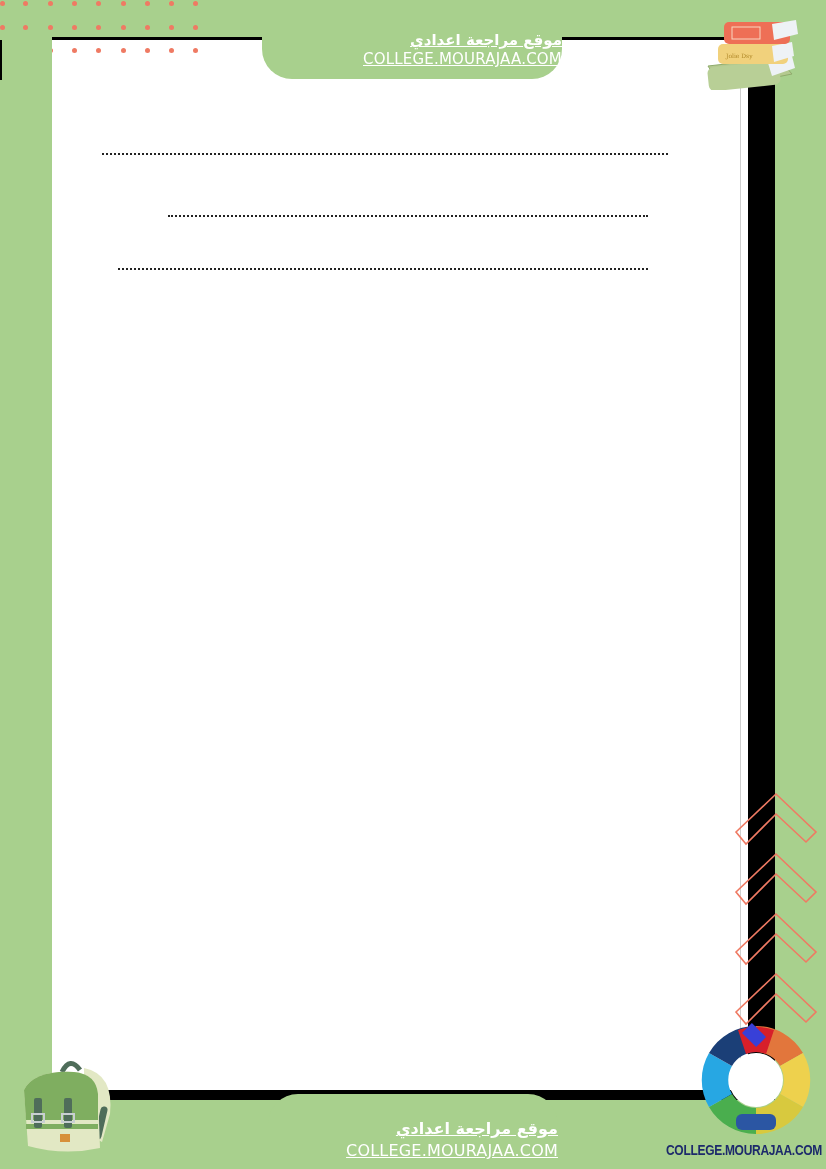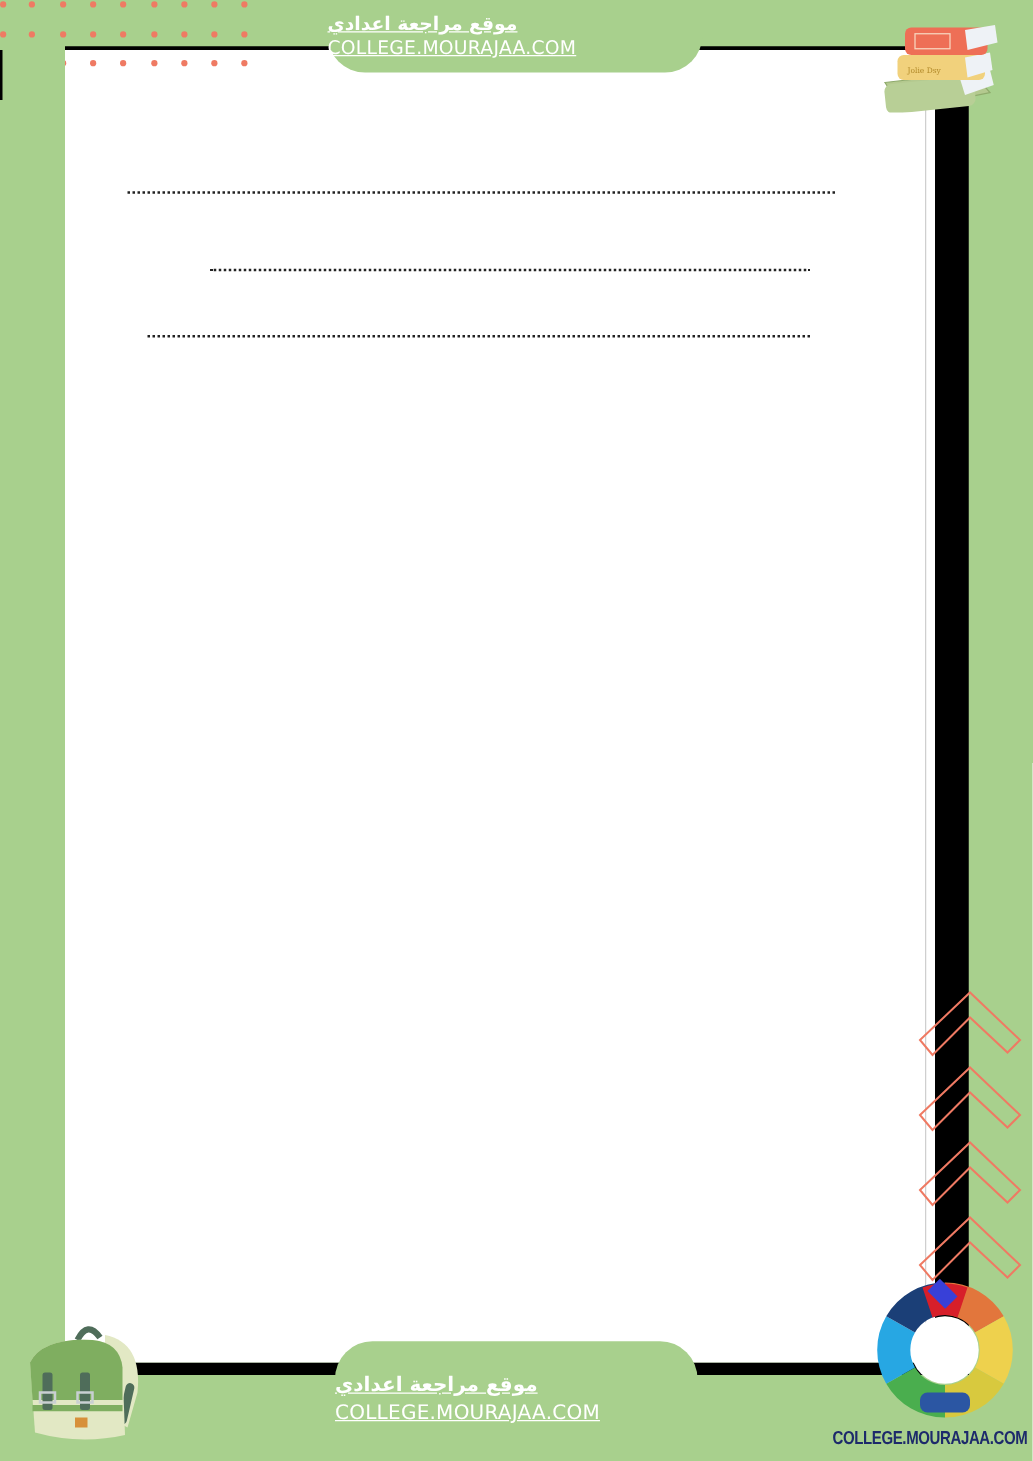--- a/index.html
+++ b/index.html
@@ -3,21 +3,21 @@
 <meta charset="utf-8">
 <style>
   html,body{margin:0;padding:0;}
   body{width:826px;height:1169px;position:relative;overflow:hidden;background:#a8d08d;font-family:"DejaVu Sans",sans-serif;}
   .page-shadow-right{position:absolute;left:748px;top:37px;width:27px;height:1063px;background:#000;}
   .page-shadow-bottom{position:absolute;left:66px;top:1090px;width:709px;height:10px;background:#000;}
   .page-top-line{position:absolute;left:52px;top:37px;width:696px;height:3px;background:#000;}
   .page{position:absolute;left:52px;top:40px;width:696px;height:1050px;background:#fff;}
   .page-edge{position:absolute;left:740px;top:40px;width:1px;height:1050px;background:#cfcfcf;}
   .dot{width:5px;height:5px;border-radius:50%;background:#ef7a63;position:absolute;}
-  .banner{position:absolute;background:#a8d08d;border-radius:28px;text-align:left;color:#fff;}
+  .banner{position:absolute;background:#a8d08d;border-radius:28px;text-align:right;color:#fff;margin-top:21px;}
   .banner .ar{font-family:"DejaVu Sans",sans-serif;font-weight:bold;text-decoration:underline;direction:rtl;}
   .banner .en{font-family:"DejaVu Sans",sans-serif;text-decoration:underline;letter-spacing:0.2px;}
   .banner-top{left:262px;top:0;width:300px;height:58px;border-radius:0 0 30px 30px;}
   .banner-top .ar{font-size:15px;padding-top:10px;line-height:18px;}
   .banner-top .en{font-size:15px;line-height:20px;}
   .banner-bottom{left:268px;top:1073px;width:290px;height:96px;border-radius:30px 30px 0 0;}
   .banner-bottom .ar{font-size:16px;padding-top:24px;line-height:22px;}
   .banner-bottom .en{font-size:16px;line-height:22px;}
   .doc{position:absolute;direction:rtl;color:#111;font-family:"DejaVu Serif",serif;}
   .dotline{position:absolute;height:0;border-top:2px dotted #222;}

